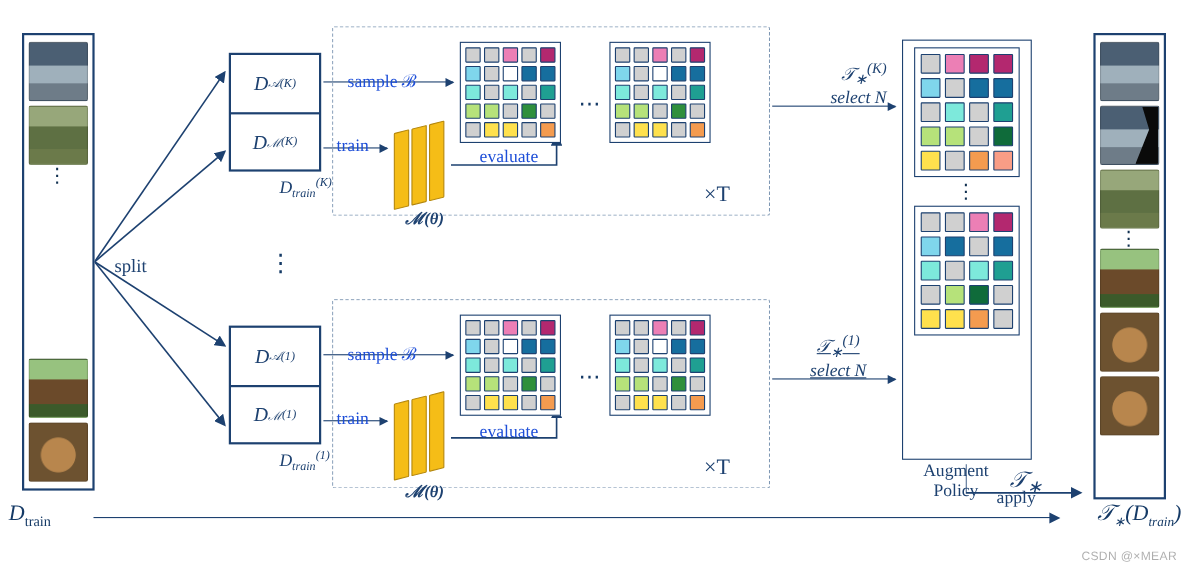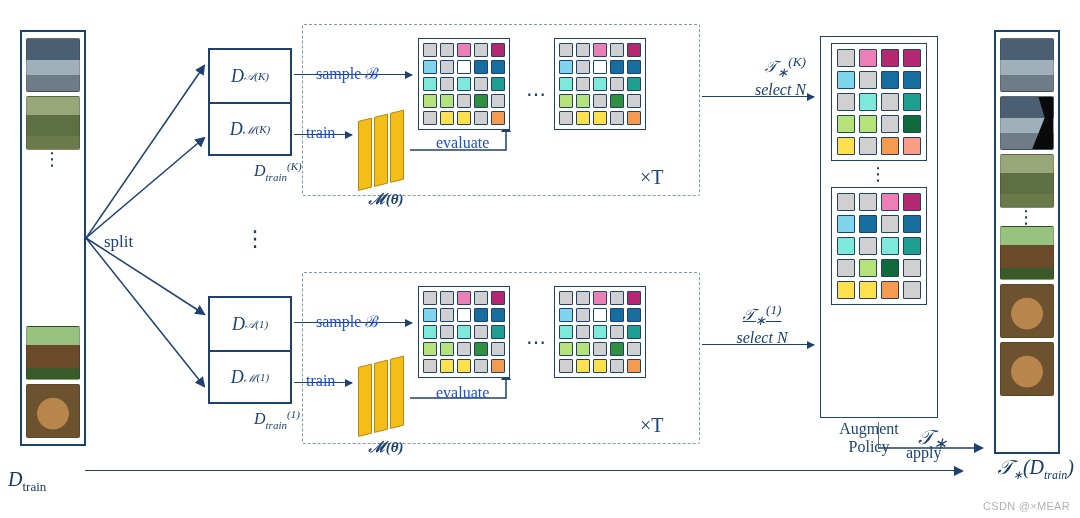--- a/index.html
+++ b/index.html
@@ -38,21 +38,21 @@
   .thumb.horse { background: linear-gradient(#97c27f 35%, #6b4a2a 35% 78%, #3b5a2a 78%); }
   .thumb.ground{ background: radial-gradient(circle at 50% 55%, #b8864d 0 40%, #6d5230 42% 100%); }
   .thumb.mask  { position: relative; overflow: hidden; }
   .thumb.mask::after{
     content:""; position:absolute; right:0; top:0; bottom:0; width:40%;
     background:#0a0a0a; clip-path: polygon(30% 0, 100% 0, 100% 100%, 0 100%, 60% 40%);
   }
   .vdots { font-size: 18px; color:#103050; line-height: 10px; letter-spacing: 2px; }
 
   .bottom-label { position:absolute; font-size: 20px; font-style: italic; color:#153a66; }
-  .bottom-label.left  { left: 8px;  top: 468px; }
+  .bottom-label.left  { left: 8px;  top: 456px; }
   .bottom-label.right { right: 6px; top: 456px; }
   .sub { font-style: normal; font-size: 13px; vertical-align: sub; }
 
   .long-arrow {
     position:absolute; left: 85px; right: 118px; top: 470px; height: 0;
     border-top: 1.5px solid #1d4170;
   }
   .long-arrow::after{
     content:""; position:absolute; right:-2px; top:-5px;
     border-left:10px solid #1d4170; border-top:5px solid transparent; border-bottom:5px solid transparent;

